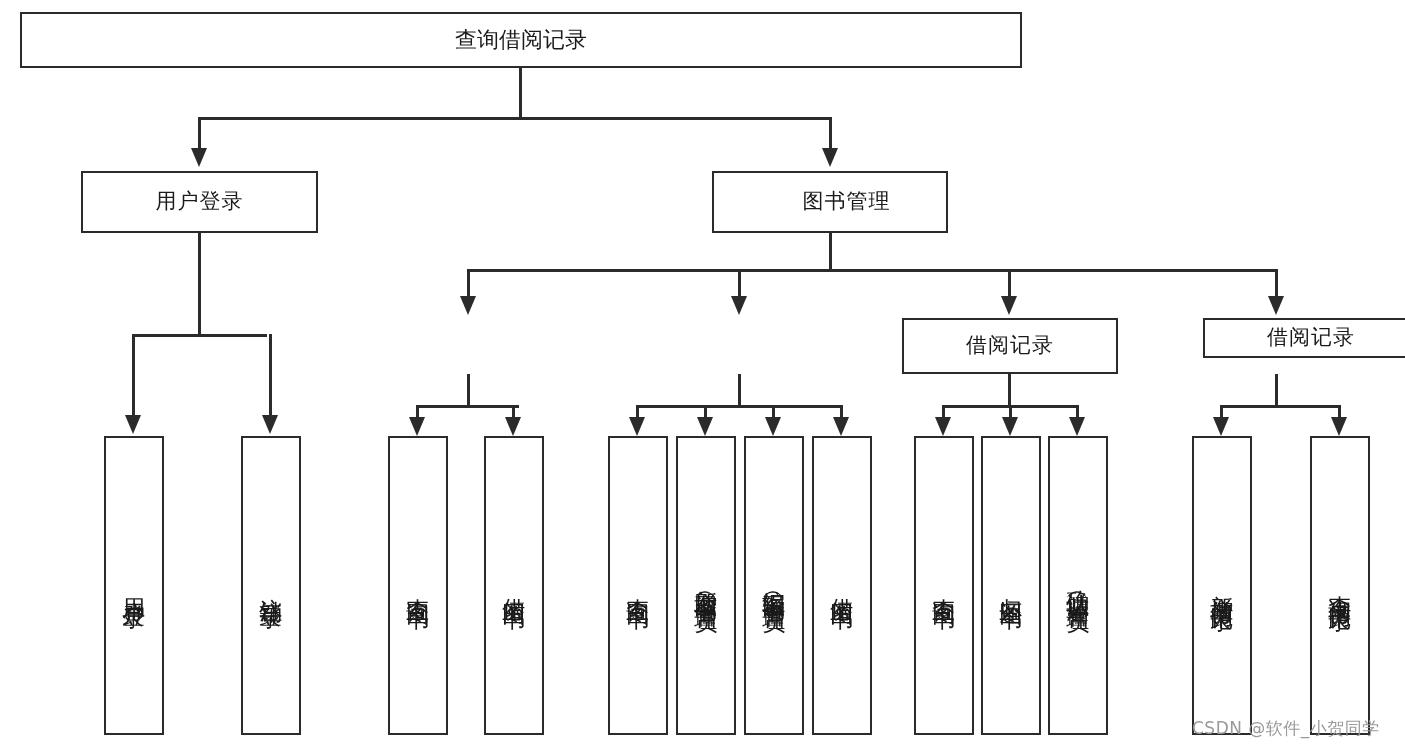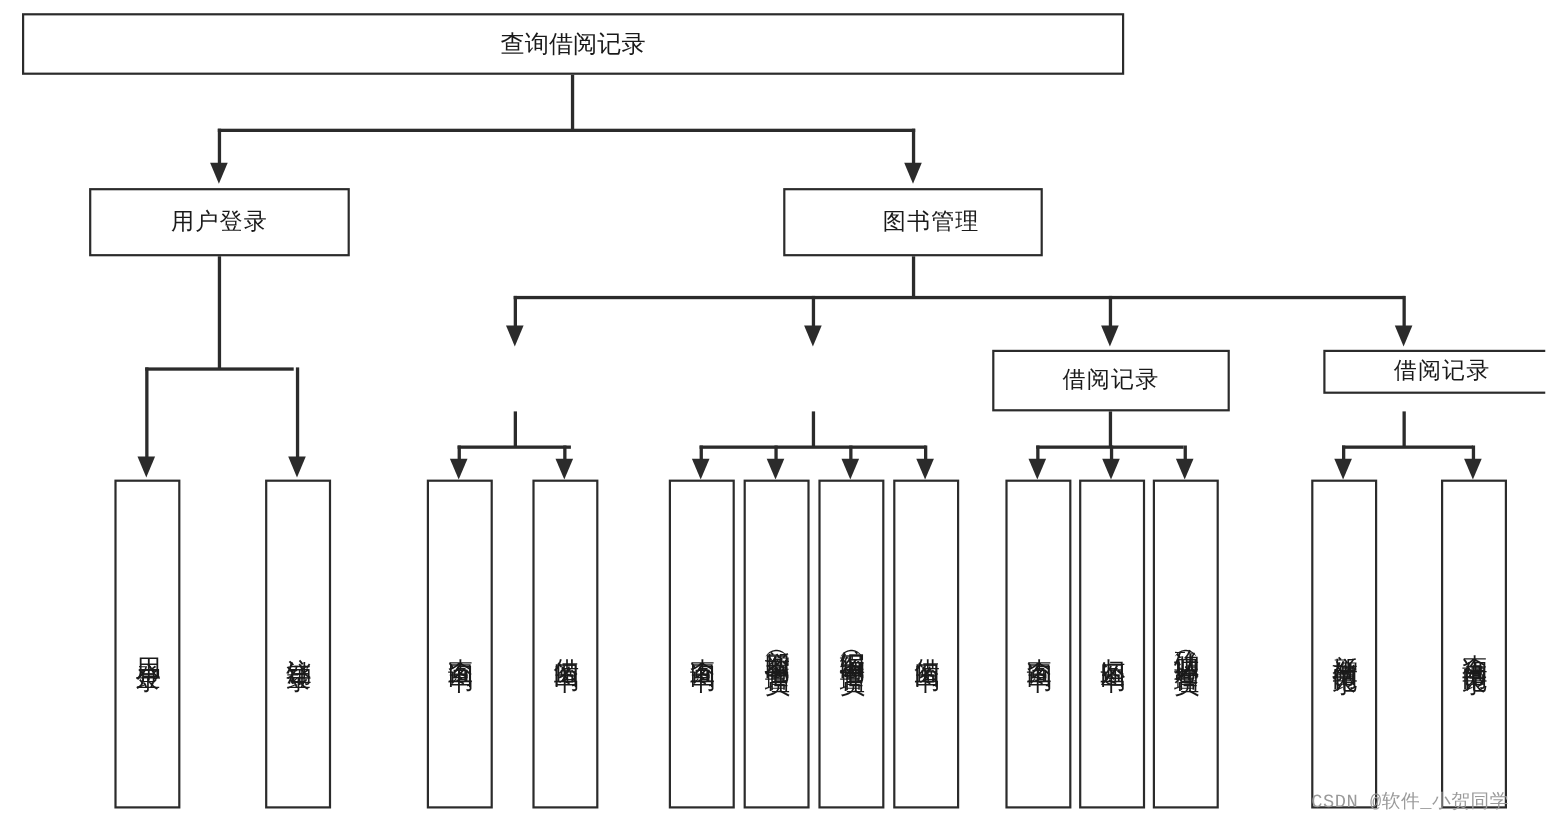--- a/index.html
+++ b/index.html
@@ -69,21 +69,20 @@
     border-left: 8px solid transparent;
     border-right: 8px solid transparent;
     border-top: 19px solid #2b2b2b;
   }
   #watermark {
     position: absolute;
     font-size: 17px;
     color: #9a9a9a;
     white-space: nowrap;
     letter-spacing: 0.5px;
-    font-family: Liberation Mono, monospace;
   }
 </style>
 </head>
 <body>
 
 <div id="canvas">
 
   <div class="node root" style="left:20px; top:12px; width:1002px; height:56px;">
     <span>查询借阅记录</span>
   </div>

